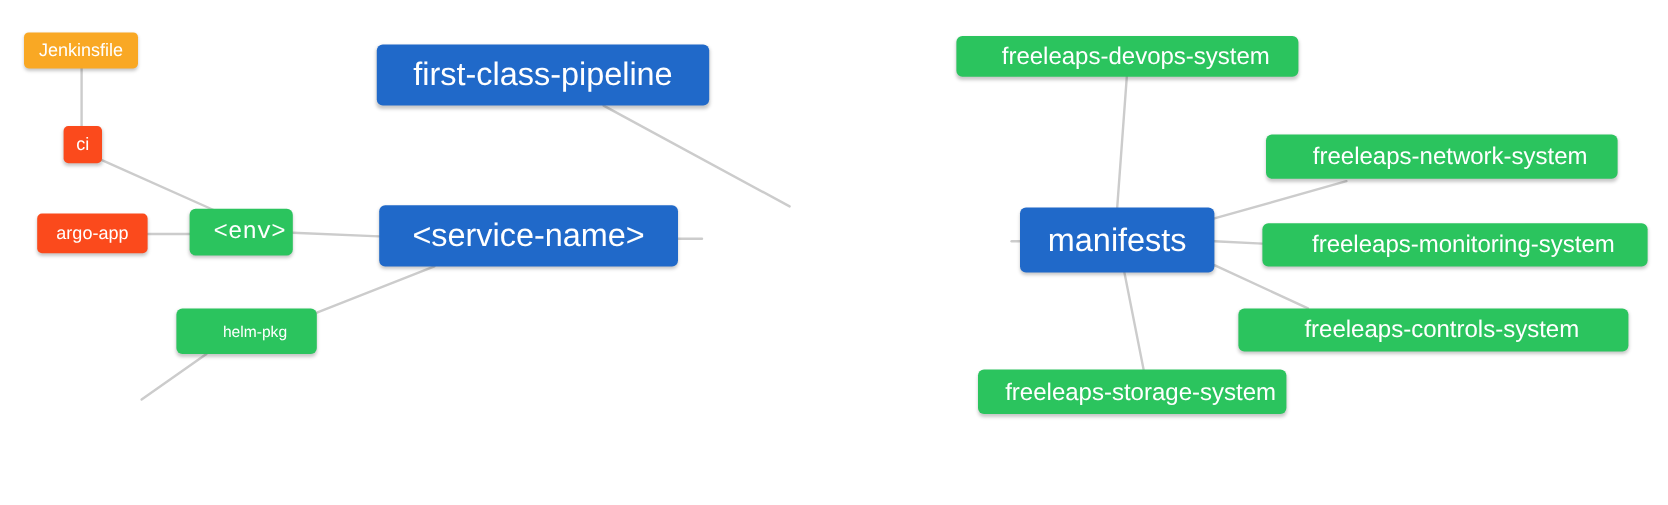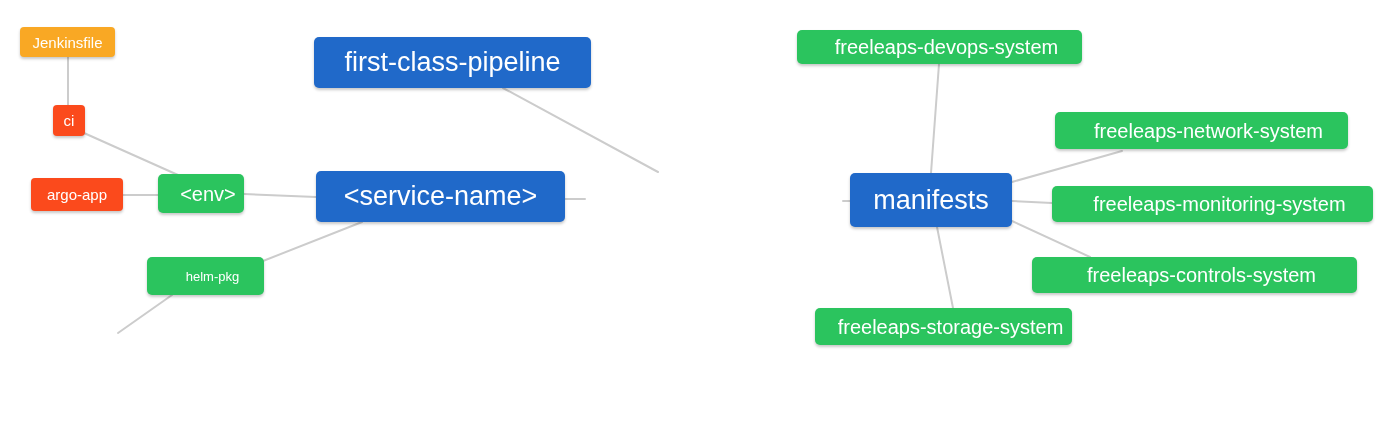--- a/index.html
+++ b/index.html
@@ -64,21 +64,21 @@
     <line x1="939" y1="64" x2="931" y2="173"></line>
     <line x1="1012" y1="182" x2="1122" y2="151"></line>
     <line x1="1012" y1="201" x2="1052" y2="203"></line>
     <line x1="1012" y1="221" x2="1090" y2="257"></line>
     <line x1="937" y1="227" x2="953" y2="308"></line>
   </svg>
 
   <div class="node warning" style="left:20px;  top:27px;  width:95px;  height:30px; font-size:15px;">Jenkinsfile</div>
   <div class="node danger" style="left:53px;  top:105px; width:32px;  height:31px; font-size:15px;">ci</div>
   <div class="node danger" style="left:31px;  top:178px; width:92px;  height:33px; font-size:15px;">argo-app</div>
-  <div class="node secondary" style="left:158px; top:174px; width:86px;  height:39px; font-size:20px;">&lt;env&gt;</div>
+  <div class="node secondary" style="left:158px; top:174px; width:86px;  height:39px; font-size:20px;font-family:Liberation Mono, monospace;">&lt;env&gt;</div>
   <div class="node secondary" style="left:147px; top:257px; width:117px; height:38px; font-size:13px;">helm-pkg</div>
   <div class="node primary" style="left:316px; top:171px; width:249px; height:51px; font-size:27px;">&lt;service-name&gt;</div>
   <div class="node primary" style="left:314px; top:37px;  width:277px; height:51px; font-size:27px;">first-class-pipeline</div>
   <div class="node primary" style="left:850px; top:173px; width:162px; height:54px; font-size:27px;">manifests</div>
   <div class="node secondary" style="left:797px; top:30px;  width:285px; height:34px; font-size:20px;">freeleaps-devops-system</div>
   <div class="node secondary" style="left:1055px;top:112px; width:293px; height:37px; font-size:20px;">freeleaps-network-system</div>
   <div class="node secondary" style="left:1052px;top:186px; width:321px; height:36px; font-size:20px;">freeleaps-monitoring-system</div>
   <div class="node secondary" style="left:1032px;top:257px; width:325px; height:36px; font-size:20px;">freeleaps-controls-system</div>
   <div class="node secondary" style="left:815px; top:308px; width:257px; height:37px; font-size:20px;">freeleaps-storage-system</div>
 

